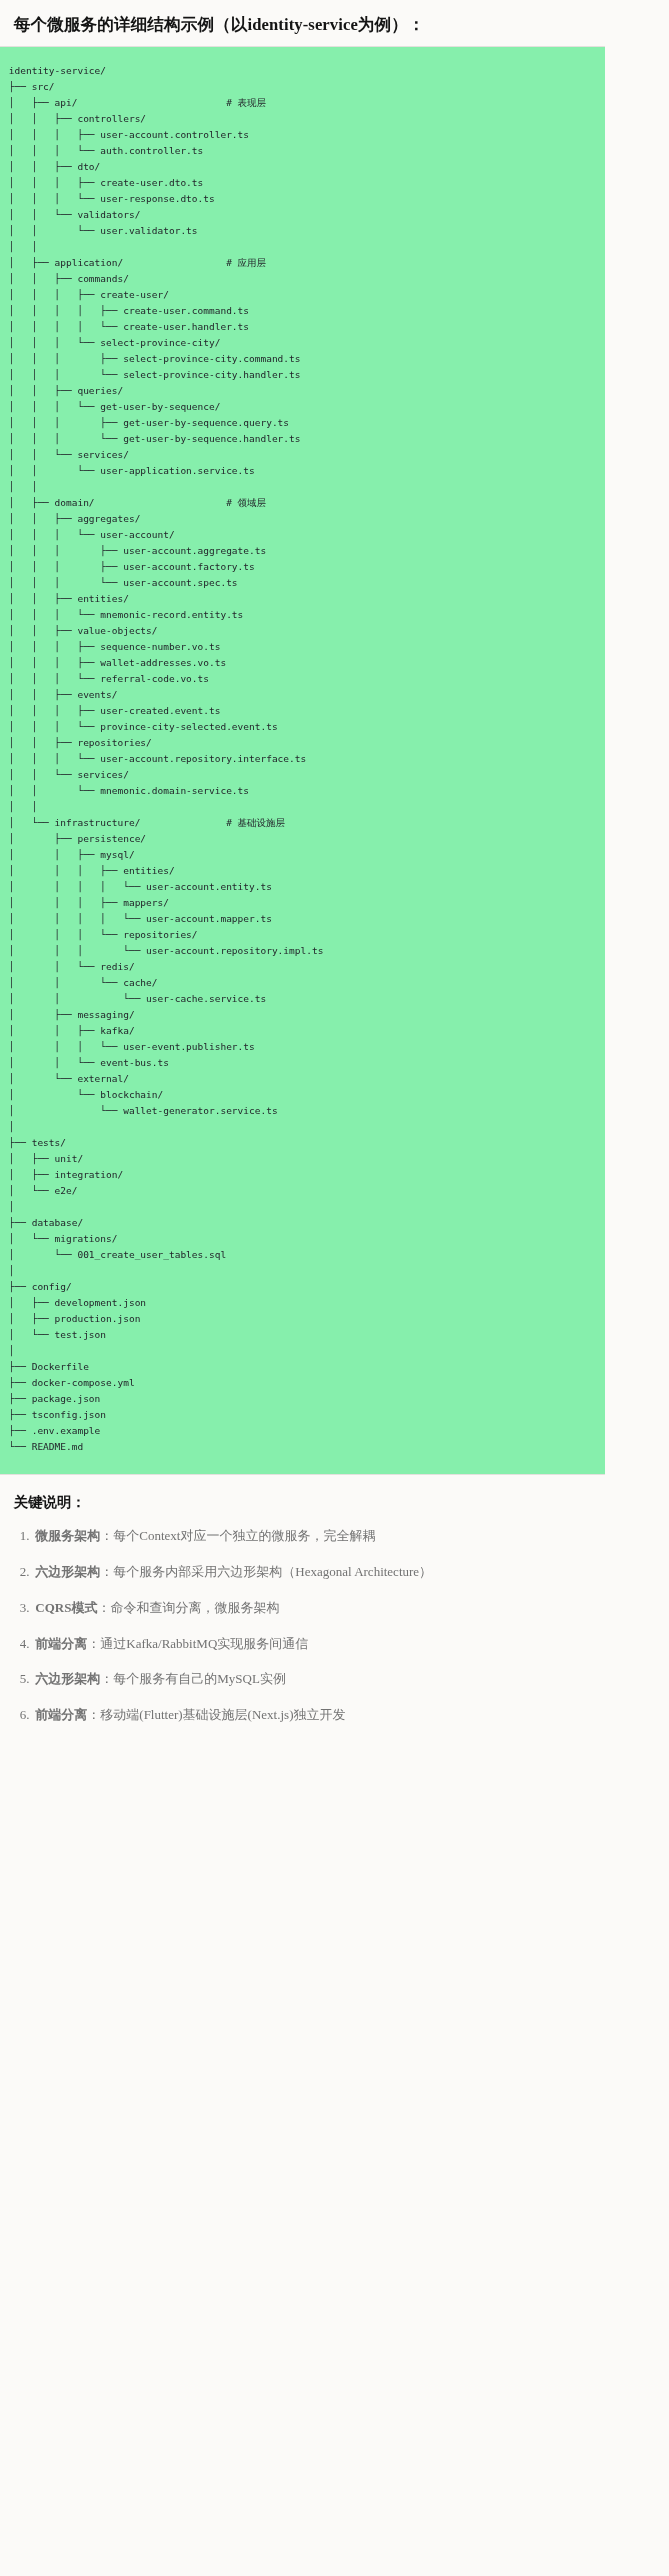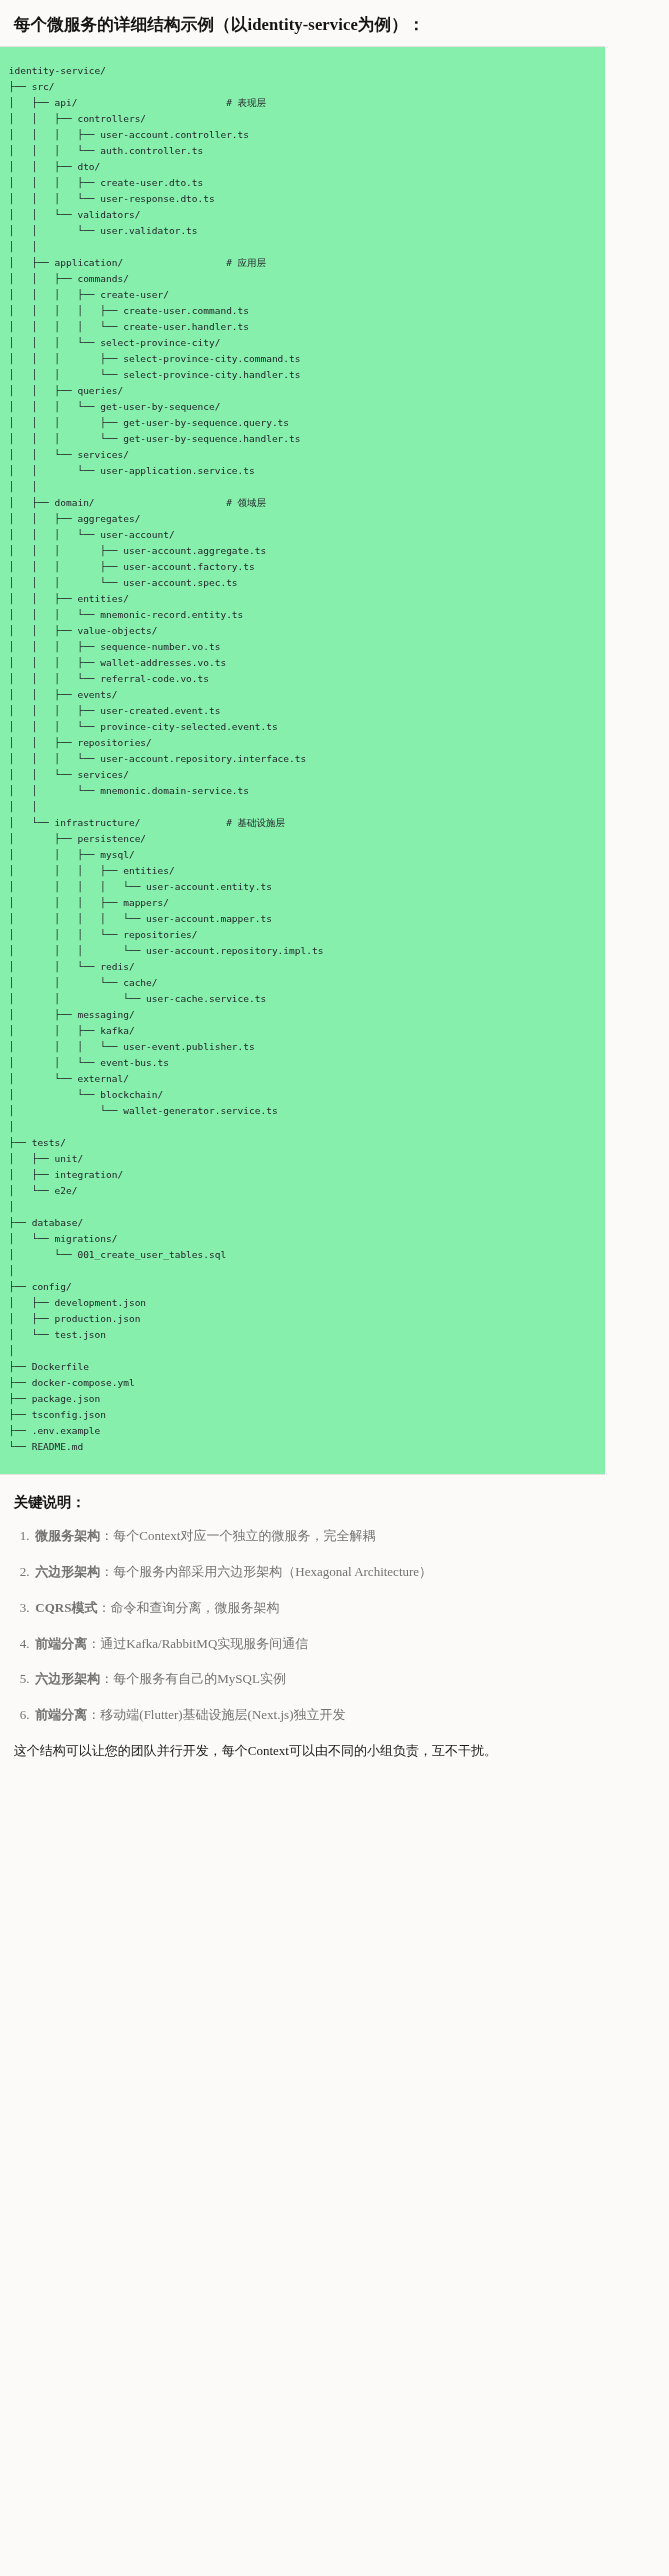--- a/index.html
+++ b/index.html
@@ -198,17 +198,16 @@
   <div class="notes">
     <div class="notes-title">关键说明：</div>
     <ol class="notes-list">
       <li><span class="nm">微服务架构</span><span>：每个Context对应一个独立的微服务，完全解耦</span></li>
       <li><span class="nm">六边形架构</span><span>：每个服务内部采用六边形架构（Hexagonal Architecture）</span></li>
       <li><span class="nm">CQRS模式</span><span>：命令和查询分离，微服务架构</span></li>
       <li><span class="nm">前端分离</span><span>：通过Kafka/RabbitMQ实现服务间通信</span></li>
       <li><span class="nm">六边形架构</span><span>：每个服务有自己的MySQL实例</span></li>
       <li><span class="nm">前端分离</span><span>：移动端(Flutter)基础设施层(Next.js)独立开发</span></li>
     </ol>
-    <div class="closing">这个结构可以让您的团队并行开发，每个Context可以由不同的小组负责，互不干扰。</div>
   </div>
 
 </div>
 
 
 </body></html>

